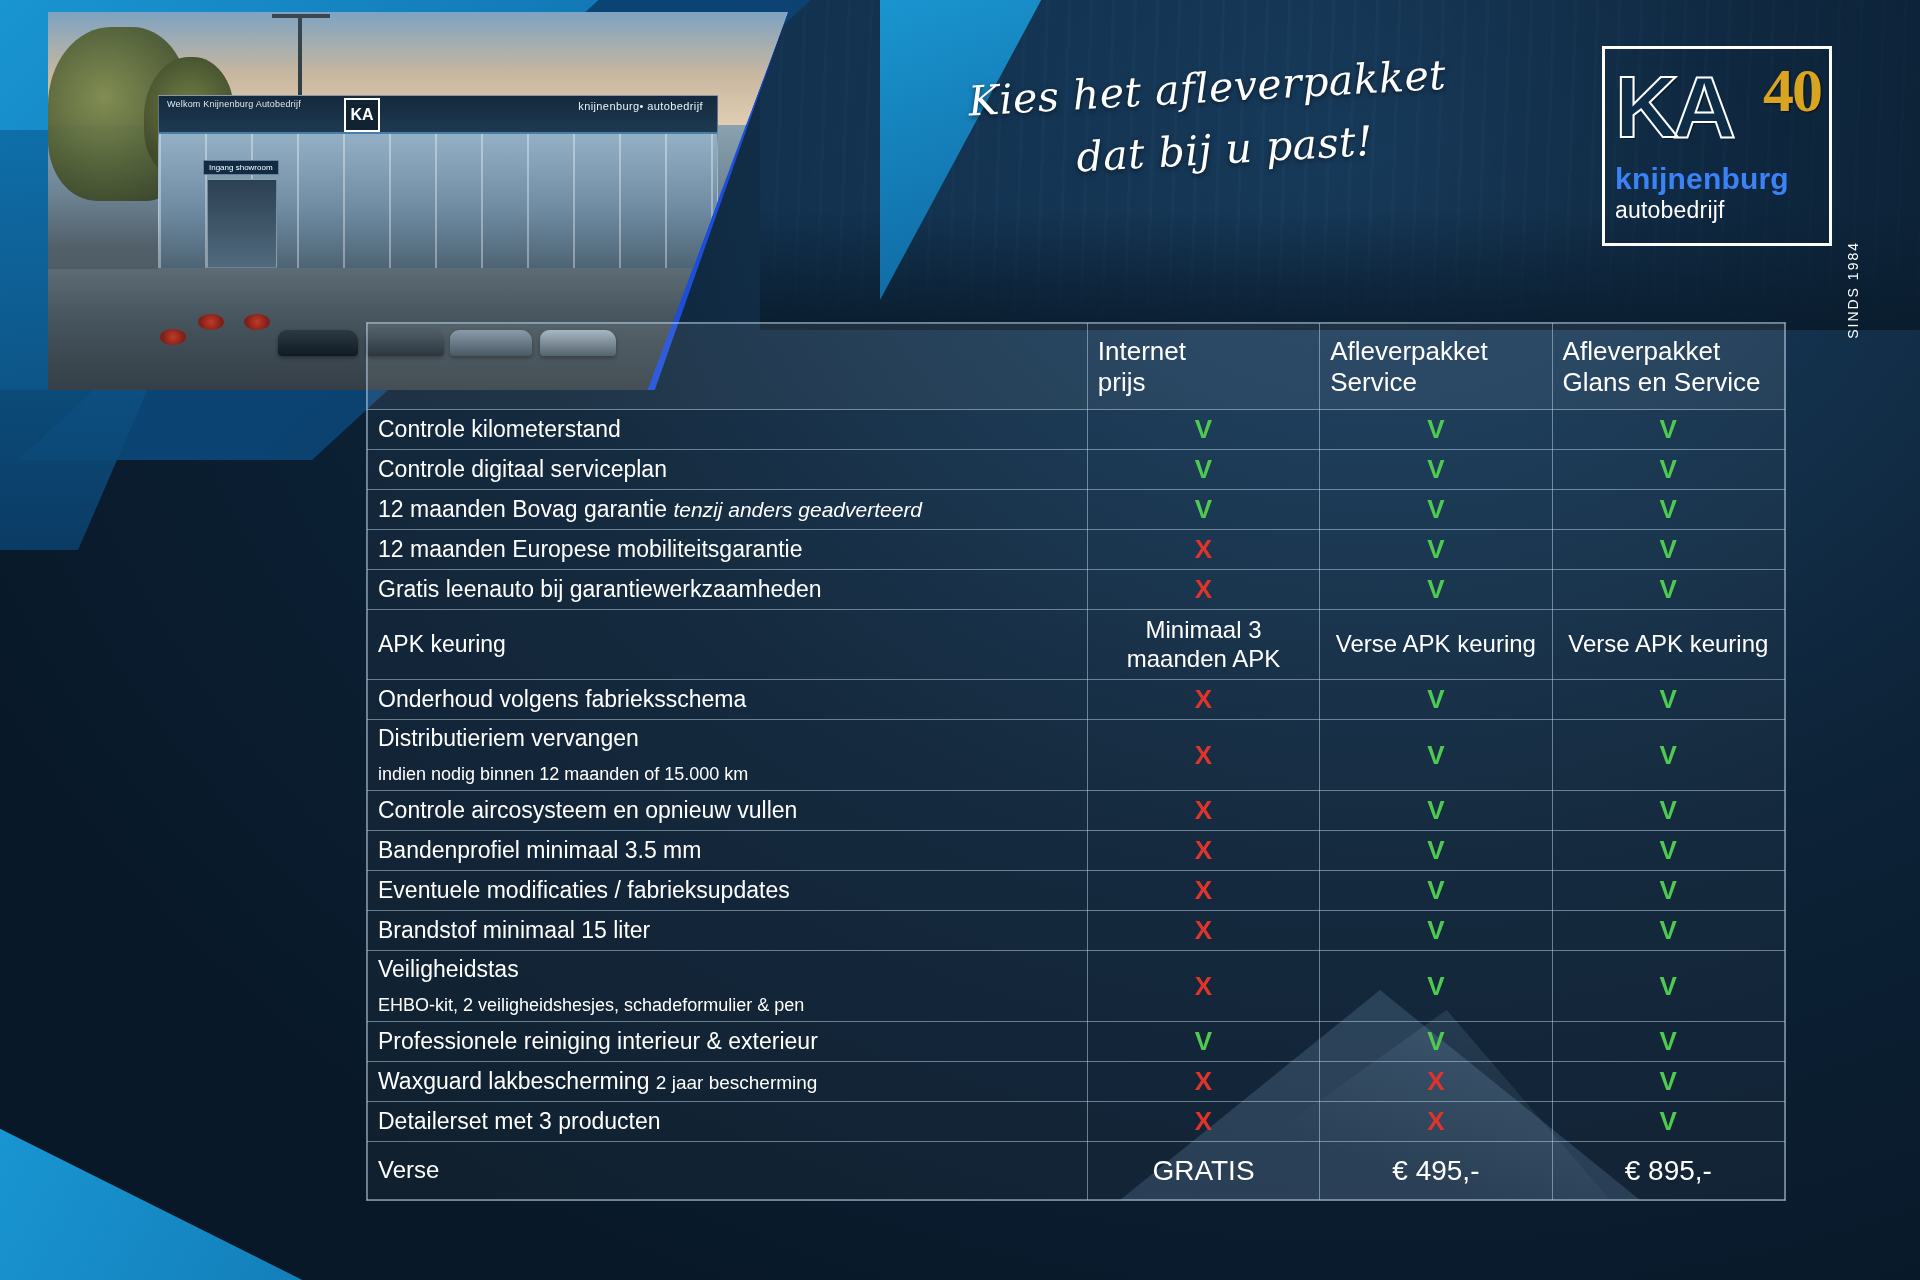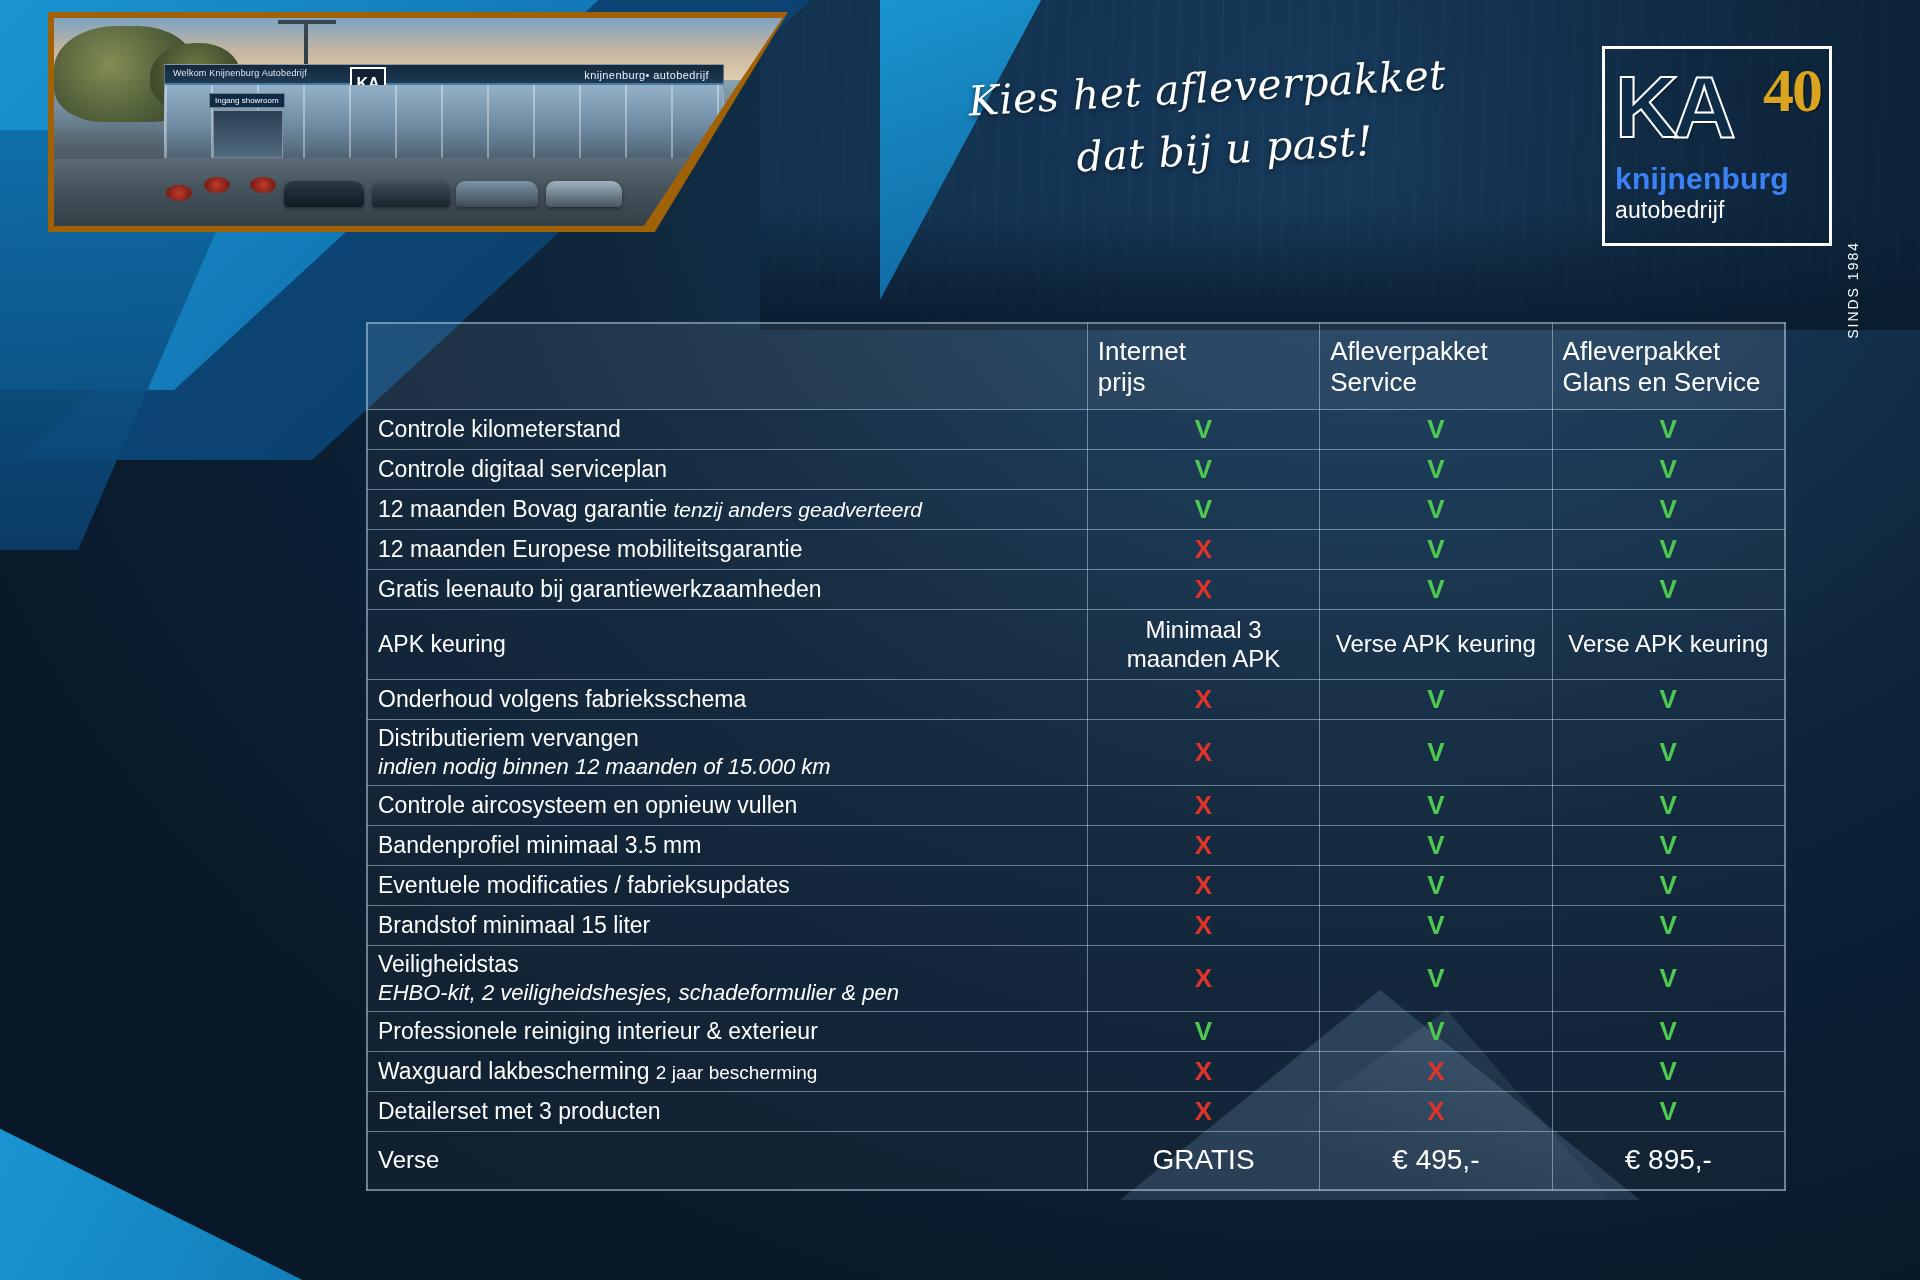--- a/index.html
+++ b/index.html
@@ -94,25 +94,24 @@
   .tri-accent {
     position:absolute; left: 880px; top: 0; width: 260px; height: 300px;
     background: linear-gradient(160deg, #1a9ad6, #0e639e);
     clip-path: polygon(0% 0%, 62% 0%, 0% 100%);
     opacity:.95;
   }
 
   
   .photo-card {
     position: absolute; left: 48px; top: 12px;
-    width: 740px; height: 220px;
-    background: #a16207;
+    width: 740px; height: 378px;
+    background: #1d4ed8;
     clip-path: polygon(0% 0%, 100% 0%, 82% 100%, 0% 100%);
     box-shadow: 0 6px 18px rgba(0,0,0,.45);
-    padding: 6px;
   }
   .photo {
     position: relative;
     width: 100%; height: 100%;
     clip-path: polygon(0% 0%, 100% 0%, 81% 100%, 0% 100%);
     background:
       linear-gradient(to bottom, #b8cfe0 0%, #d8c6b0 26%, #8fa6b4 27%, #6d8494 48%, #52606a 62%, #3c4a52 100%);
     overflow: hidden;
   }
   
@@ -296,23 +295,22 @@
   td.feat {
     text-align: left;
     width: 700px;
     line-height: 1.2;
     padding-top: 5px; padding-bottom: 5px;
   }
   td.col { text-align: center; width: 226px; }
   .note-inline { font-style: italic; font-size: 21px; }
   .sub-note {
     display: block;
-    font-style: italic;
-    font-size: 22px;
-    margin-top: 1px;
+    font-size: 18px;
+    margin-top: 11px;
   }
   .small-inline { font-size: 19px; }
   .mark-v { color: #4fc94f; font-size: 26px; font-weight: bold; }
   .mark-x { color: #e0342b; font-size: 26px; font-weight: bold; }
   .txtcell { font-size: 24px; line-height: 1.2; }
   tr.costs td { font-size: 28px; height: 58px; }
   tr.costs td.feat { font-size: 24px; }
   tr.tall td { height: 70px; }
 
   

